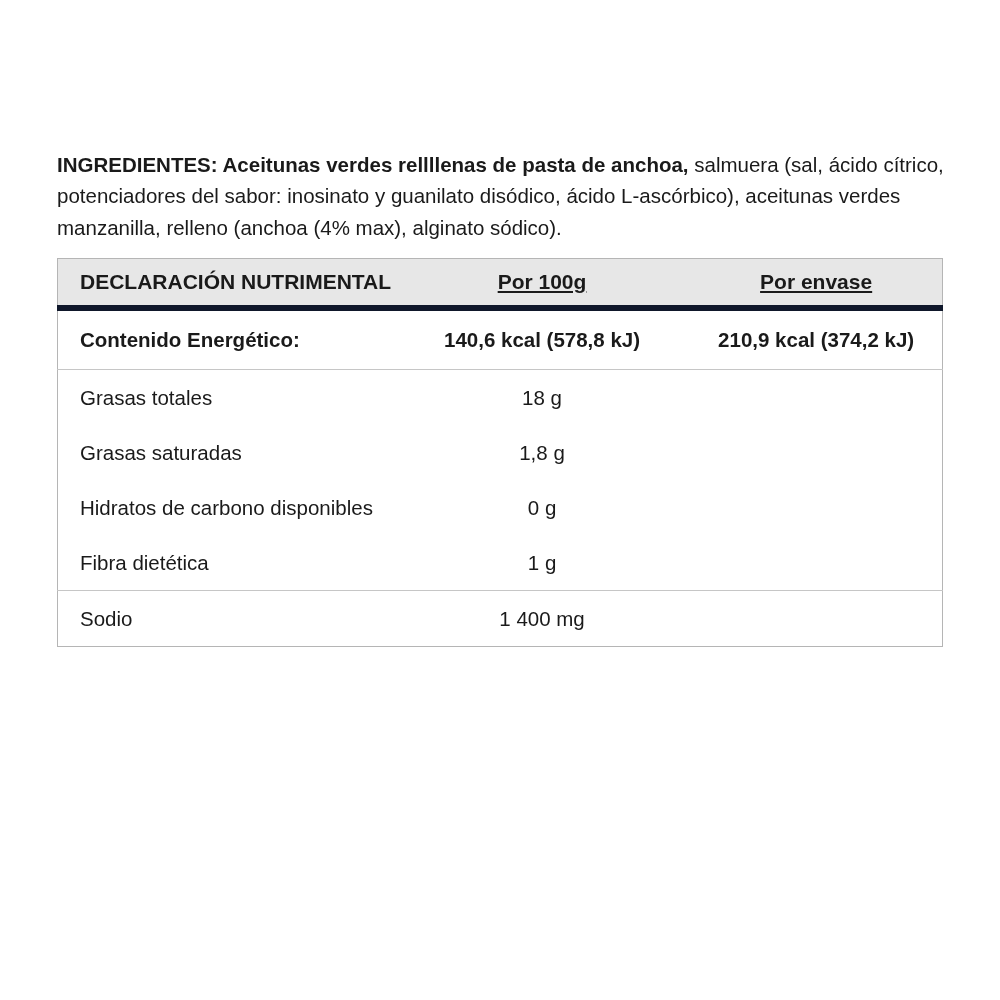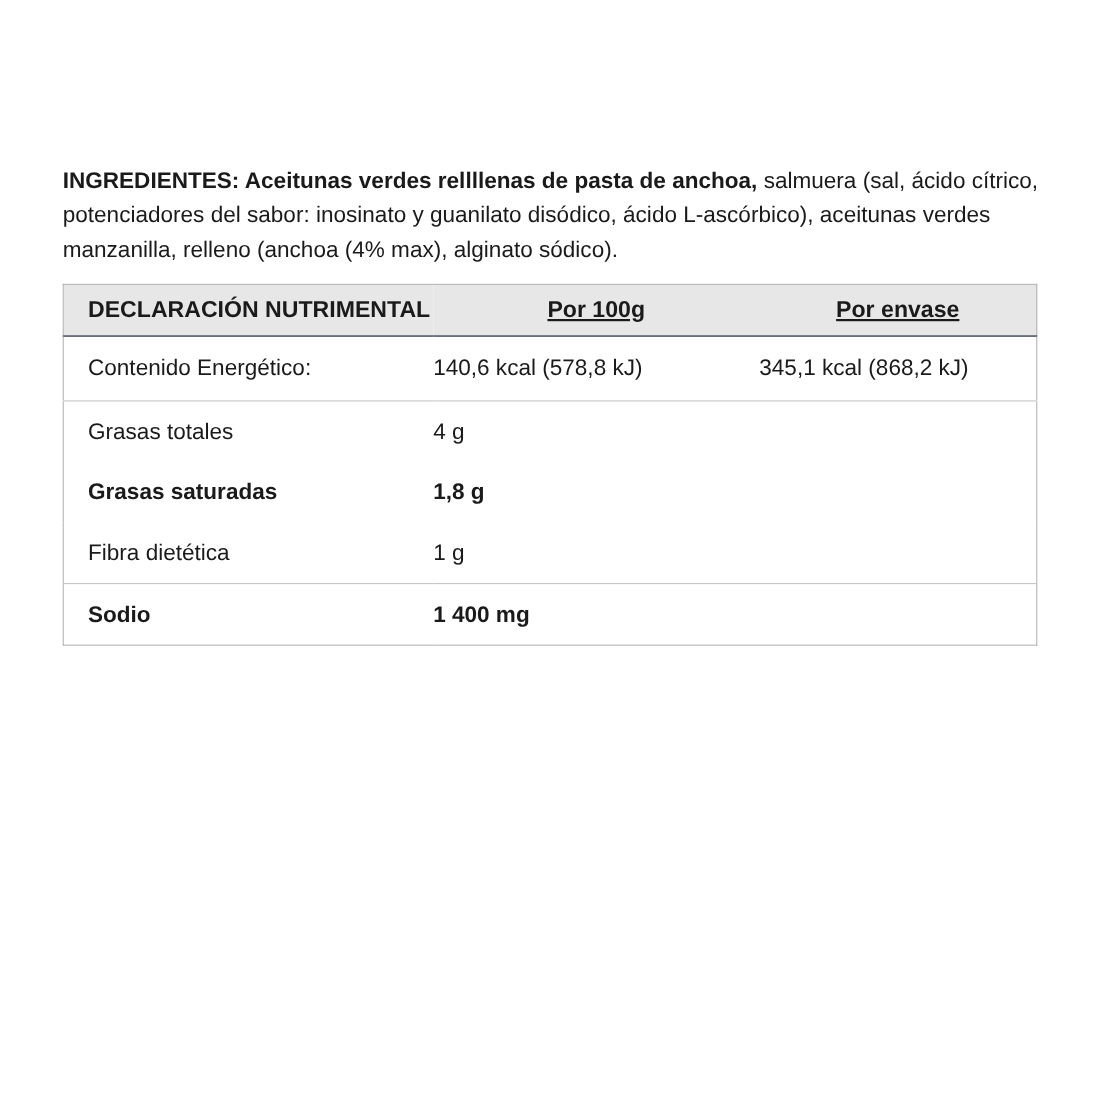--- a/index.html
+++ b/index.html
@@ -41,21 +41,21 @@
   }
   .nutri-table col.c1 { width: 38%; }
   .nutri-table col.c2 { width: 33.5%; }
   .nutri-table col.c3 { width: 28.5%; }
 
   .nutri-table thead th {
     background: #e7e7e7;
     height: 46px;
     font-size: 21px;
     font-weight: bold;
-    border-bottom: 1px solid #0f172a;
+    border-bottom: 6px solid #0f172a;
     padding: 0;
   }
   .nutri-table thead th.name-col {
     text-align: left;
     padding-left: 22px;
   }
   .nutri-table thead th.center-col {
     text-align: center;
     text-decoration: underline;
   }
@@ -64,27 +64,28 @@
     height: 55px;
     padding: 0;
     vertical-align: middle;
     background: #ffffff;
   }
   .nutri-table td.name-cell {
     text-align: left;
     padding-left: 22px;
   }
   .nutri-table td.val-cell {
+    text-align: center;
   }
   .nutri-table tr.energy-row td {
     height: 58px;
-    font-weight: normal;
+    font-weight: bold;
   }
   .nutri-table tr.bold-row td {
-    font-weight: bold;
+    font-weight: normal;
   }
   .nutri-table tr.divider td {
     border-bottom: 1px solid #c6c6c6;
   }
 </style>
 </head>
 <body>
 
 <div class="page">
 
@@ -100,30 +101,35 @@
       <tr>
         <th class="name-col">DECLARACIÓN NUTRIMENTAL</th>
         <th class="center-col">Por 100g</th>
         <th class="center-col">Por envase</th>
       </tr>
     </thead>
     <tbody>
       <tr class="energy-row divider">
         <td class="name-cell">Contenido Energético:</td>
         <td class="val-cell">140,6 kcal (578,8 kJ)</td>
-        <td class="val-cell">345,1 kcal (868,2 kJ)</td>
+        <td class="val-cell">210,9 kcal (374,2 kJ)</td>
       </tr>
       <tr>
         <td class="name-cell">Grasas totales</td>
-        <td class="val-cell">4 g</td>
+        <td class="val-cell">18 g</td>
         <td class="val-cell"></td>
       </tr>
       <tr class="bold-row">
         <td class="name-cell">Grasas saturadas</td>
         <td class="val-cell">1,8 g</td>
+        <td class="val-cell"></td>
+      </tr>
+      <tr>
+        <td class="name-cell">Hidratos de carbono disponibles</td>
+        <td class="val-cell">0 g</td>
         <td class="val-cell"></td>
       </tr>
       <tr class="divider">
         <td class="name-cell">Fibra dietética</td>
         <td class="val-cell">1 g</td>
         <td class="val-cell"></td>
       </tr>
       <tr class="bold-row">
         <td class="name-cell">Sodio</td>
         <td class="val-cell">1 400 mg</td>

